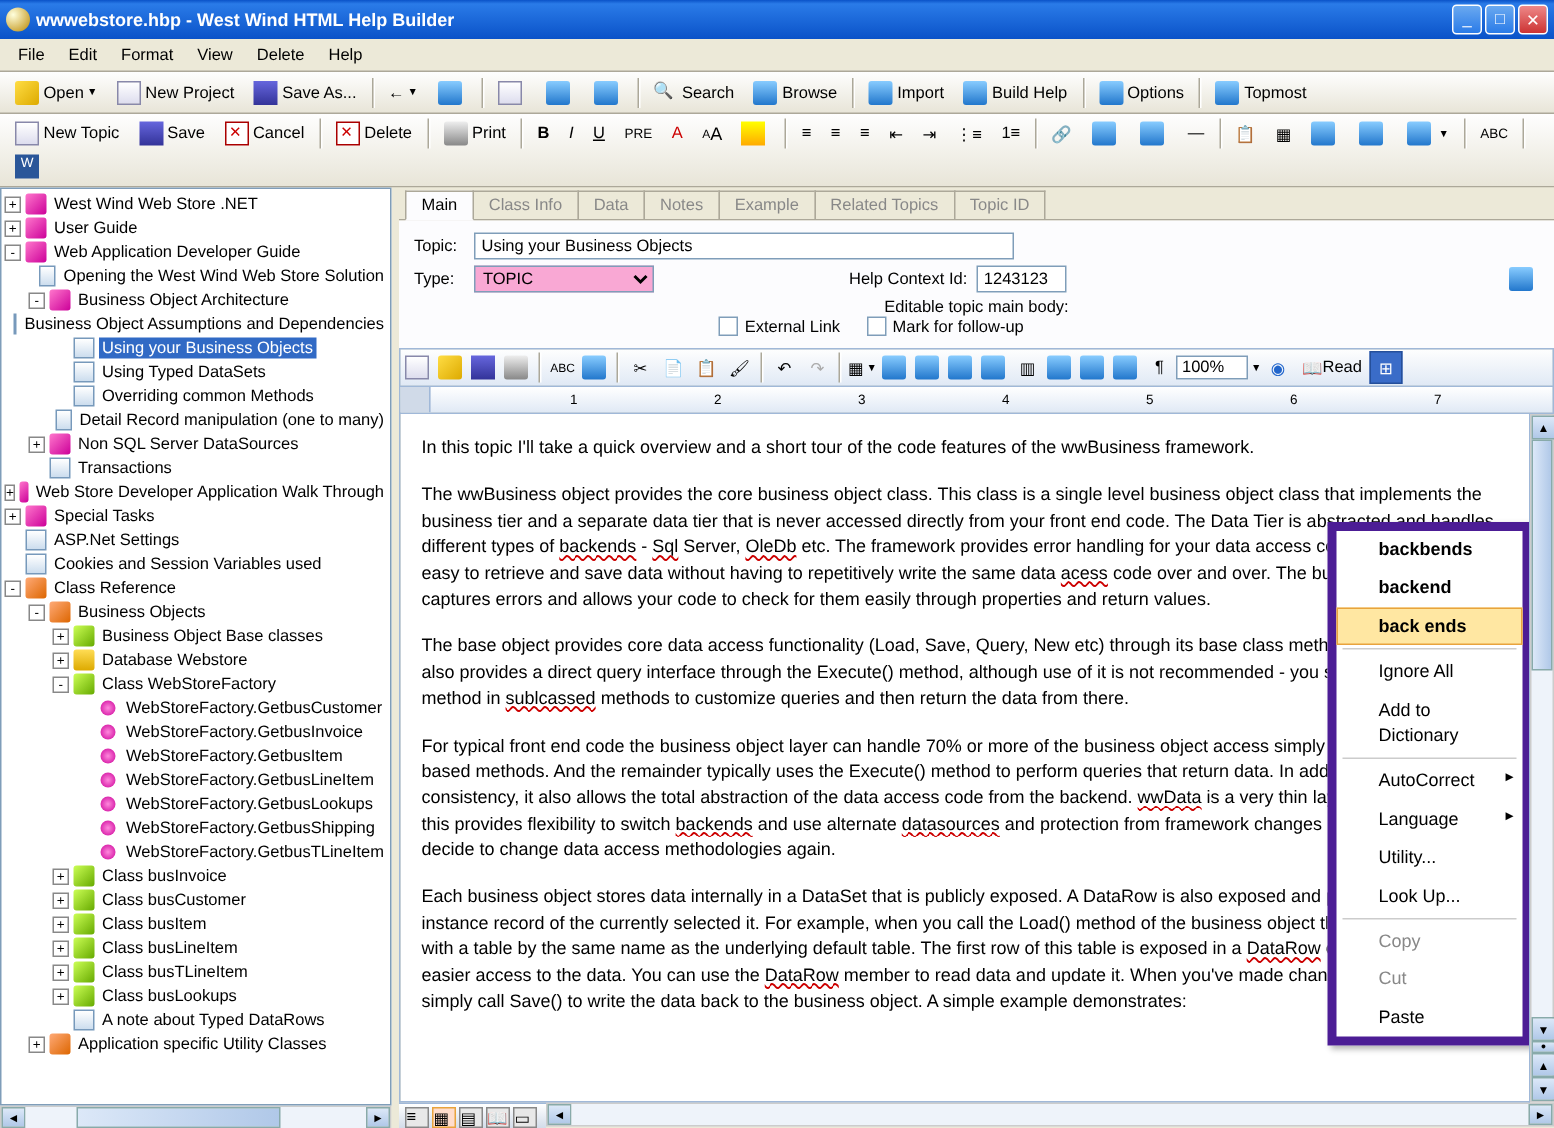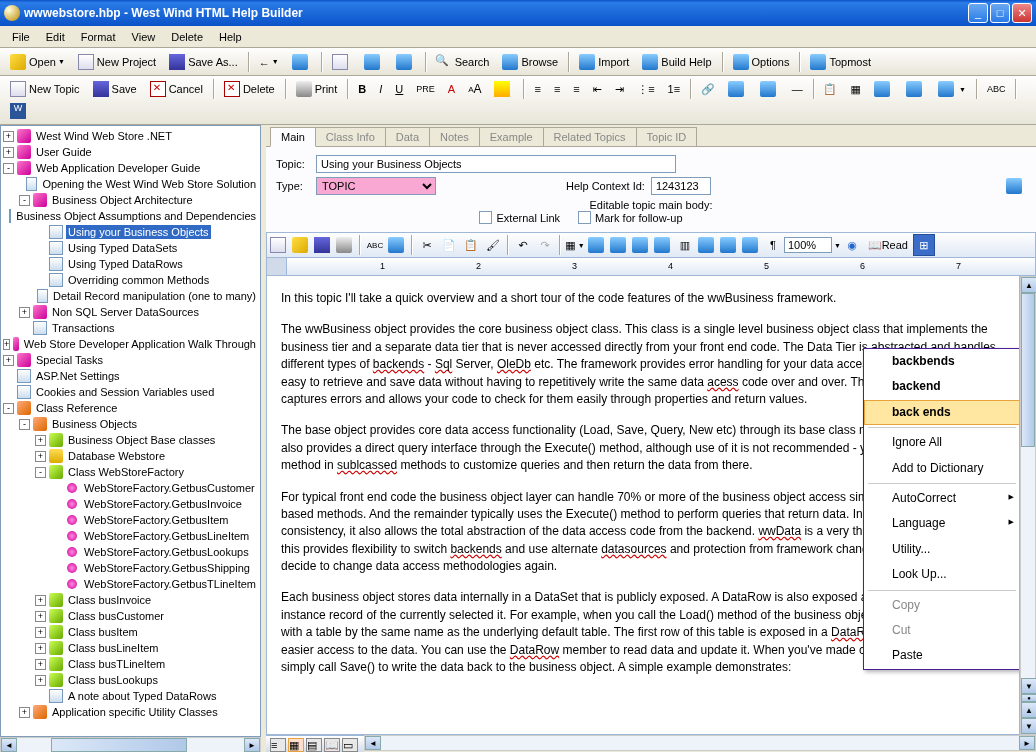--- a/index.html
+++ b/index.html
@@ -51,21 +51,21 @@
 .form-label { width: 40px; }
 .form-input { border: 1px solid #7f9db9; padding: 2px 4px; background: #fff; font-family: inherit; font-size: 11px; }
 .form-select { border: 1px solid #7f9db9; padding: 1px; background: #f9a8d4; font-family: inherit; font-size: 11px; }
 .editor-toolbar { background: linear-gradient(#fefefe, #e0e9f5); border: 1px solid #a0b8d8; display: flex; align-items: center; padding: 1px; }
 .etb-btn { width: 22px; height: 22px; display: flex; align-items: center; justify-content: center; cursor: pointer; border: 1px solid transparent; }
 .ruler { height: 18px; background: linear-gradient(#fff, #e0e9f5); border: 1px solid #a0b8d8; border-top: none; position: relative; font-size: 9px; overflow: hidden; }
 .ruler-num { position: absolute; bottom: 4px; }
 .editor-body { flex: 1; background: #fff; border: 1px solid #a0b8d8; border-top: none; padding: 14px; font-family: Verdana, sans-serif; font-size: 12px; line-height: 1.45; overflow: auto; position: relative; }
 .editor-body p { margin-bottom: 14px; }
 .squiggle { text-decoration: underline wavy #c00; text-decoration-skip-ink: none; }
-.context-menu { position: absolute; background: #fff; border: 1px solid #4c1d95; box-shadow: 2px 2px 4px rgba(0,0,0,0.3); width: 158px; z-index: 100; }
+.context-menu { position: absolute; background: #fff; border: 6px solid #4c1d95; box-shadow: 2px 2px 4px rgba(0,0,0,0.3); width: 136px; z-index: 100; }
 .cm-item { padding: 4px 8px 4px 28px; cursor: pointer; position: relative; }
 .cm-item.bold { font-weight: bold; }
 .cm-item.hover { background: #ffe7a2; border: 1px solid #e8a33d; padding: 3px 7px 3px 27px; }
 .cm-sep { height: 1px; background: #ccc; margin: 2px 4px; }
 .cm-arrow::after { content: '▶'; font-size: 7px; position: absolute; right: 6px; top: 6px; }
 .cm-item.gray { color: #888; }
 .bottom-tabs { height: 18px; background: linear-gradient(#fff, #d0dae8); border-top: 1px solid #a0b8d8; display: flex; align-items: center; padding: 0 4px; }
 .bt-btn { width: 16px; height: 14px; border: 1px solid #888; margin-right: 2px; cursor: pointer; background: #e8e8e8; }
 .bt-btn.active { background: #fdc; border-color: #e8a33d; }
 .scroll-h { height: 16px; background: #e8e8e8; border: 1px solid #ccc; display: flex; }
@@ -285,26 +285,20 @@
             <span class="indent" style="width: 32px;"></span>
             <span class="tree-toggle empty"></span>
             <span class="tree-icon ticon-page"></span>
             <span class="tree-label selected">Using your Business Objects</span>
           </div>
           <div class="tree-node">
             <span class="indent" style="width: 32px;"></span>
             <span class="tree-toggle empty"></span>
             <span class="tree-icon ticon-page"></span>
             <span class="tree-label">Using Typed DataSets</span>
-          </div>
-          <div class="tree-node">
-            <span class="indent" style="width: 32px;"></span>
-            <span class="tree-toggle empty"></span>
-            <span class="tree-icon ticon-page"></span>
-            <span class="tree-label">Using Typed DataRows</span>
           </div>
           <div class="tree-node">
             <span class="indent" style="width: 32px;"></span>
             <span class="tree-toggle empty"></span>
             <span class="tree-icon ticon-page"></span>
             <span class="tree-label">Overriding common Methods</span>
           </div>
           <div class="tree-node">
             <span class="indent" style="width: 32px;"></span>
             <span class="tree-toggle empty"></span>

